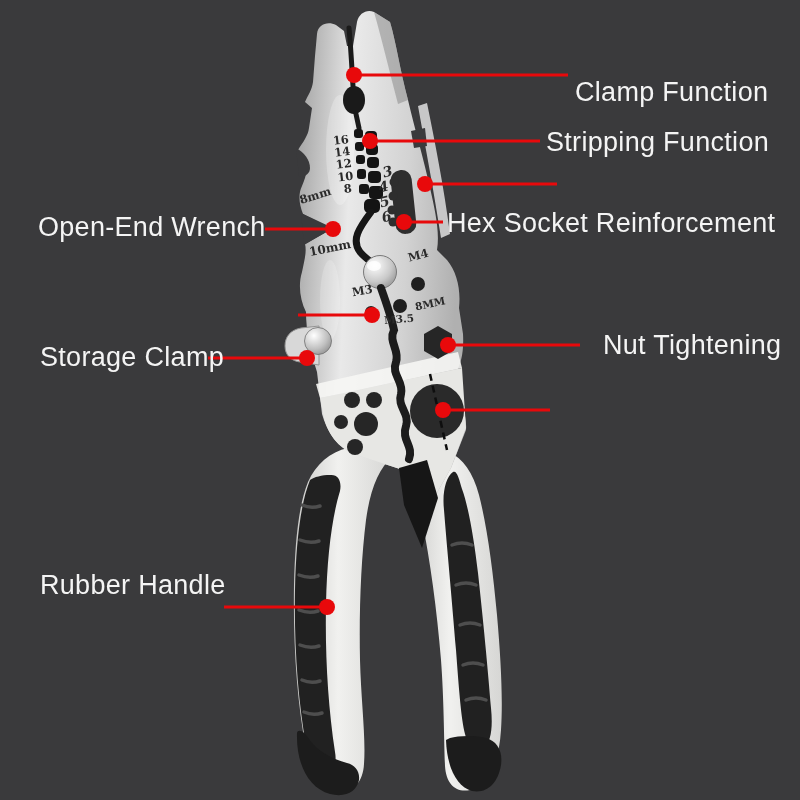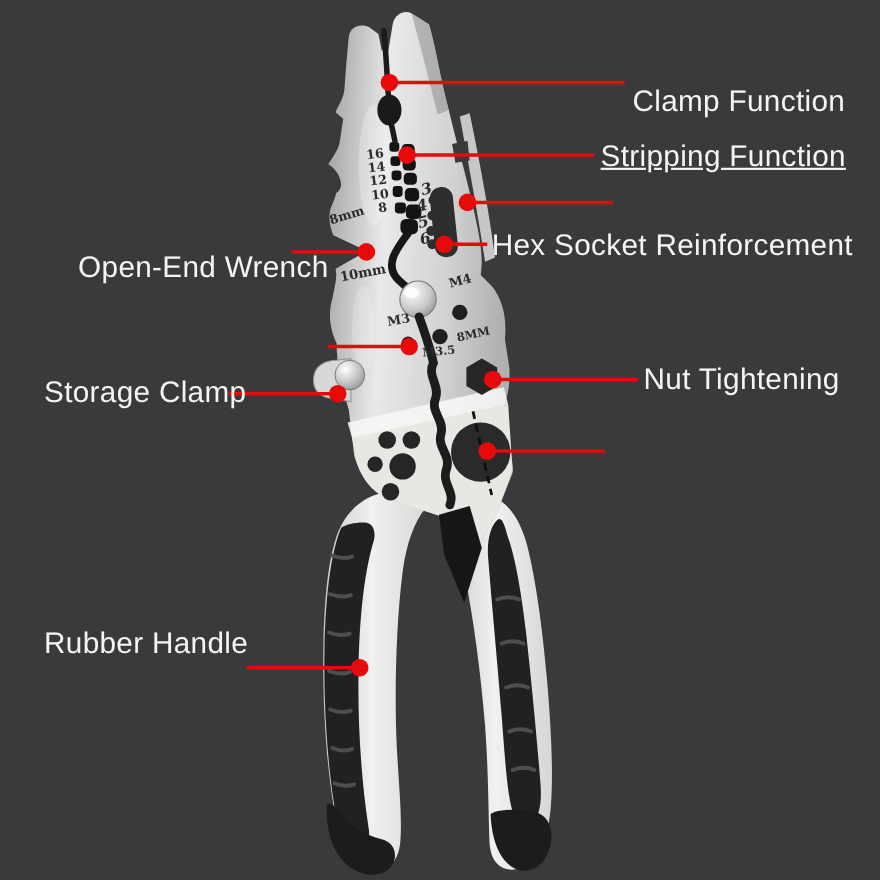--- a/index.html
+++ b/index.html
@@ -255,20 +255,20 @@
 
       <line class="leader" x1="443" y1="410" x2="550" y2="410"></line>
       <circle class="leader-dot" cx="443" cy="410" r="8"></circle>
 
       <line class="leader" x1="224" y1="607" x2="327" y2="607"></line>
       <circle class="leader-dot" cx="327" cy="607" r="8"></circle>
     </g>
   </svg>
 
   <div class="callout-label" style="left:575px;top:92px;">Clamp Function</div>
-  <div class="callout-label" style="left:546px;top:142px;text-decoration:underline;">Stripping Function</div>
+  <div class="callout-label" style="left:546px;top:142px;">Stripping Function</div>
   <div class="callout-label" style="left:447px;top:223px;">Hex Socket Reinforcement</div>
-  <div class="callout-label" style="left:38px;top:243px;margin-left:33px;">Open-End Wrench</div>
+  <div class="callout-label" style="left:38px;top:227px;">Open-End Wrench</div>
   <div class="callout-label" style="left:40px;top:357px;">Storage Clamp</div>
-  <div class="callout-label" style="left:585px;top:345px;">Nut Tightening</div>
+  <div class="callout-label" style="left:603px;top:345px;">Nut Tightening</div>
   <div class="callout-label" style="left:40px;top:585px;text-align:right;">Rubber Handle</div>
 
 </div>
 
 </body></html>

